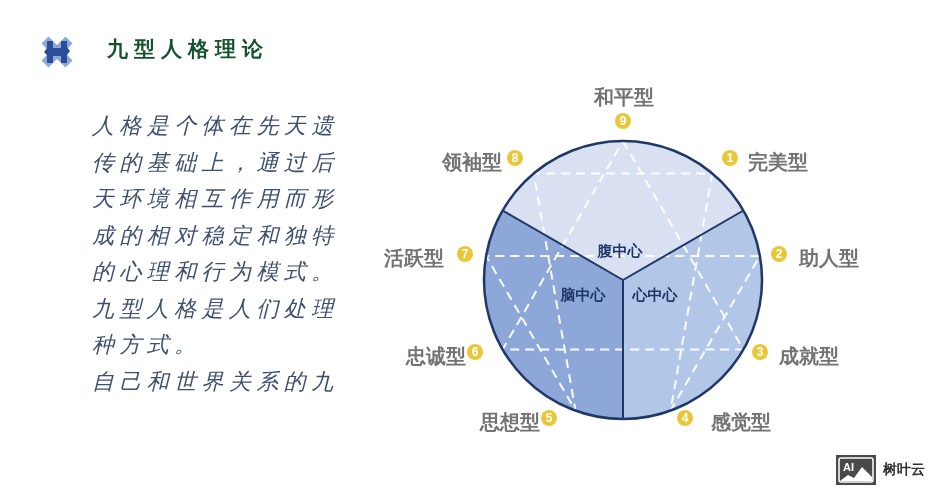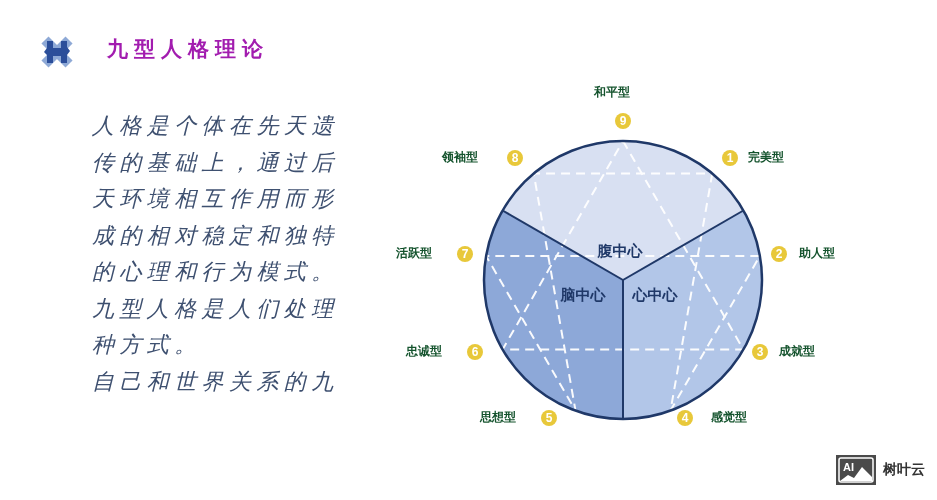--- a/index.html
+++ b/index.html
@@ -1,22 +1,22 @@
 <!DOCTYPE html>
 <html><head>
 <meta charset="utf-8">
 <style>
   html,body{margin:0;padding:0;}
   body{width:937px;height:500px;background:#ffffff;position:relative;overflow:hidden;font-family:"DejaVu Sans","Liberation Sans",sans-serif;}
   .logo{position:absolute;left:38px;top:33px;width:38px;height:38px;}
-  .title{position:absolute;left:107px;top:35px;font-size:21px;color:#a21caf;letter-spacing:6px;font-weight:bold;}
+  .title{position:absolute;left:107px;top:35px;font-size:21px;color:#14532d;letter-spacing:6px;font-weight:bold;}
   .body-text{position:absolute;left:92px;top:108px;width:275px;font-size:22px;line-height:36.5px;color:#3e5070;letter-spacing:5.4px;font-style:italic;}
   .body-text div{white-space:nowrap;}
   .diagram{position:absolute;left:0;top:0;width:937px;height:500px;}
-  .lbl{position:absolute;font-size:12px;color:#14532d;white-space:nowrap;font-weight:bold;}
+  .lbl{position:absolute;font-size:20px;color:#737373;white-space:nowrap;font-weight:bold;}
   .wm{position:absolute;left:836px;top:455px;display:flex;align-items:center;}
   .wm-box{width:40px;height:30px;background:#4a4a4a;border-radius:0;position:relative;}
   .wm-text{margin-left:7px;font-size:14px;color:#333;font-weight:bold;}
 </style>
 </head>
 <body>
 
 <svg class="logo" viewBox="0 0 38 38">
   <g transform="rotate(45 19 19)">
     <rect x="14" y="2" width="10" height="34" fill="#8ea9d6"></rect>
@@ -87,21 +87,21 @@
   </g>
 </svg>
 
 <div class="lbl" style="left:594px;top:84px;">和平型</div>
 <div class="lbl" style="left:748px;top:149px;">完美型</div>
 <div class="lbl" style="left:799px;top:245px;">助人型</div>
 <div class="lbl" style="left:779px;top:343px;">成就型</div>
 <div class="lbl" style="left:711px;top:409px;">感觉型</div>
 <div class="lbl" style="left:480px;top:409px;">思想型</div>
 <div class="lbl" style="left:406px;top:343px;">忠诚型</div>
-<div class="lbl" style="left:396px;top:245px;">活跃型</div>
+<div class="lbl" style="left:384px;top:245px;">活跃型</div>
 <div class="lbl" style="left:442px;top:149px;text-align:right;">领袖型</div>
 
 <div class="wm">
   <div class="wm-box">
     <svg width="40" height="30" viewBox="0 0 40 30">
       <rect x="3" y="3" width="34" height="24" rx="2" fill="none" stroke="#ffffff" stroke-width="1.5"></rect>
       <text x="7" y="16" fill="#ffffff" font-size="11" font-weight="bold" font-family="Liberation Sans, sans-serif">AI</text>
       <path d="M4 26 L12 20 L18 23 L26 12 L36 22 L36 26 Z" fill="#ffffff"></path>
     </svg>
   </div>

